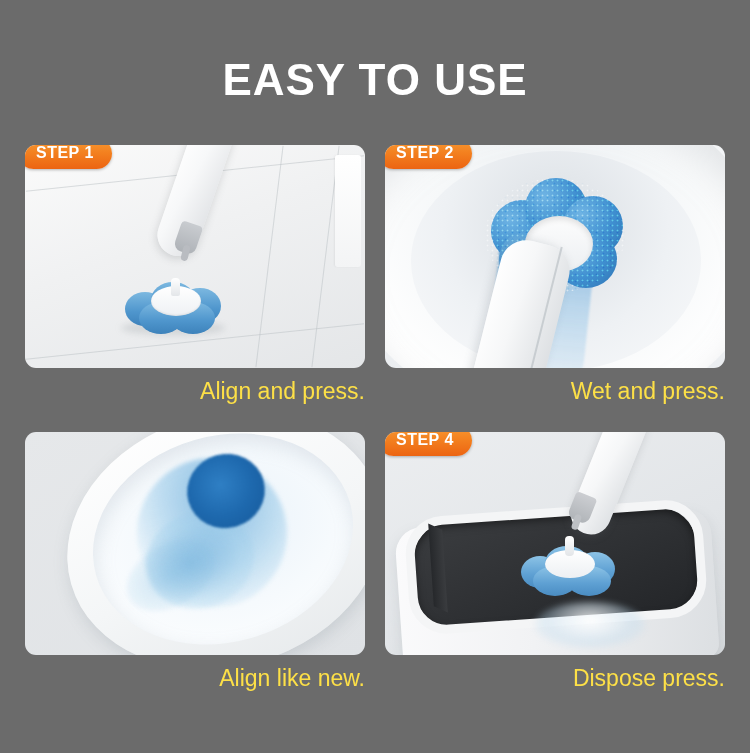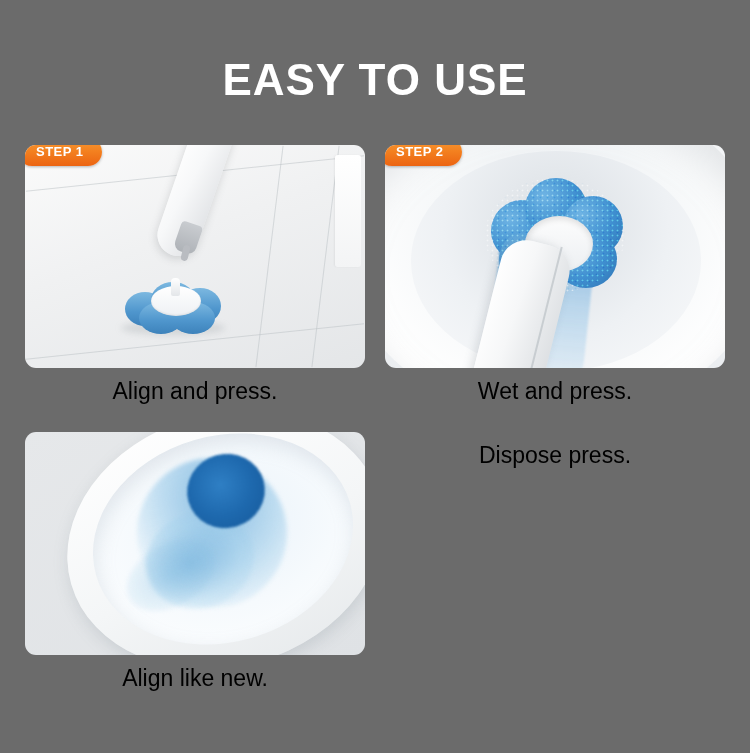--- a/index.html
+++ b/index.html
@@ -49,37 +49,37 @@
     position: relative;
     width: 340px;
     height: 223px;
     border-radius: 11px;
     overflow: hidden;
     background: #e9eaec;
   }
 
   .caption {
     margin-top: 10px;
-    text-align: center;
-    color: #000000;
+    text-align: right;
+    color: #fde047;
     font-size: 23px;
     font-weight: normal;
     line-height: 1.2;
   }
 
   .step-badge {
     position: absolute;
     top: -7px;
     left: -7px;
     z-index: 20;
     padding: 6px 18px 7px 18px;
     border-radius: 17px;
     background: linear-gradient(180deg, #f79a33 0%, #f3801f 48%, #ec6412 100%);
     color: #ffffff;
-    font-size: 13px;
+    font-size: 16px;
     font-weight: bold;
     letter-spacing: 0.5px;
     white-space: nowrap;
     box-shadow: 0 1px 3px rgba(0,0,0,0.28);
   }
 
   
   .p1 {
     background:
       linear-gradient(160deg, #fbfbfb 0%, #f0f1f2 42%, #e4e6e8 100%);
@@ -463,16 +463,36 @@
       <div class="basin"></div>
       <div class="water-pool"></div>
       <div class="swirl-a"></div>
       <div class="swirl-b"></div>
       <div class="water-core"></div>
     </div>
     <div class="caption">Align like new.</div>
   </div>
 
   <div class="step-cell">
+    <div class="photo p4">
+      <div class="bin-body"></div>
+      <div class="bin-mouth"></div>
+      <div class="bin-rim"></div>
+      <div class="bin-flap"></div>
+      <div class="glow"></div>
+      <div class="pad">
+        <div class="pad-lobe r1"></div>
+        <div class="pad-lobe r2"></div>
+        <div class="pad-lobe r3"></div>
+        <div class="pad-lobe r4"></div>
+        <div class="pad-lobe r5"></div>
+        <div class="pad-center"></div>
+        <div class="pad-nub"></div>
+      </div>
+      <div class="handle"></div>
+      <div class="handle-tip"></div>
+      <div class="handle-pin"></div>
+      <div class="step-badge">STEP 4</div>
+    </div>
     <div class="caption">Dispose press.</div>
   </div>
 
 </div>
 
 </body></html>

